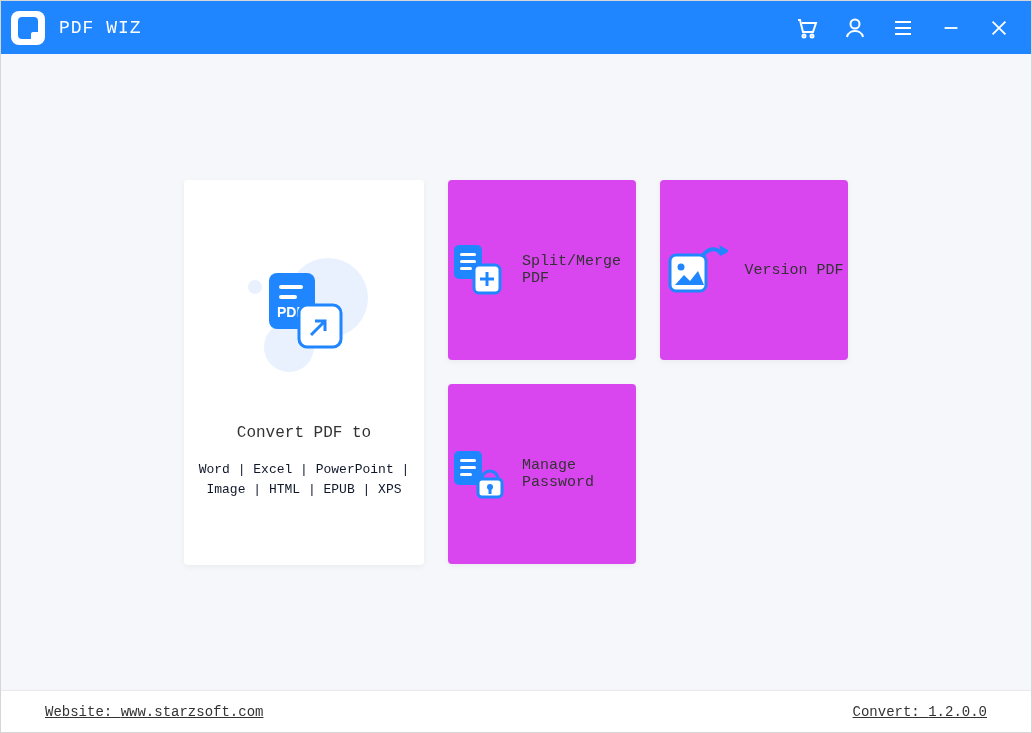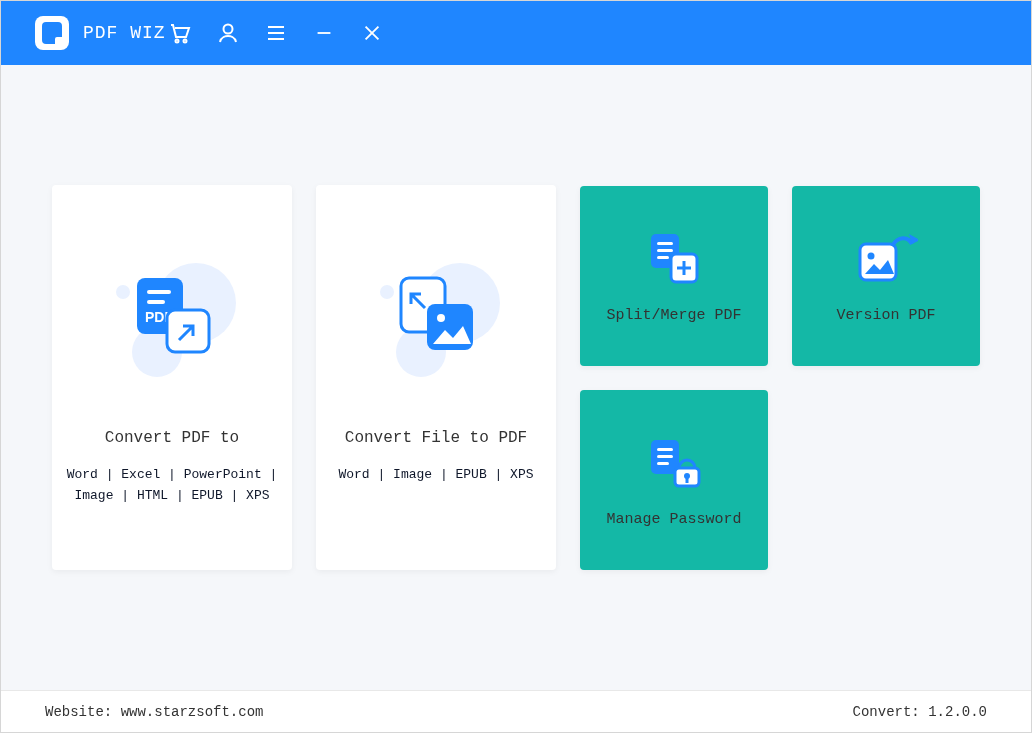--- a/index.html
+++ b/index.html
@@ -1,25 +1,26 @@
 <!DOCTYPE html>
 <html><head>
 <meta charset="utf-8">
 <style>
   * { box-sizing: border-box; margin: 0; padding: 0; }
   html, body { width: 1032px; height: 733px; font-family: "Courier New", monospace; }
   body { display: flex; flex-direction: column; background: #fff; border: 1px solid #d6d6d6; }
 
   
   .titlebar {
-    height: 64px;
+    height: 53px;
     background: #1f86ff;
     display: flex;
     align-items: center;
-    padding: 0 18px 0 34px;
+    justify-content: space-between;
+    padding: 0 18px 0 10px;
     color: #fff;
   }
   .titlebar-left { display: flex; align-items: center; gap: 14px; }
   .app-logo {
     width: 34px; height: 34px;
     background: #fff; border-radius: 8px;
     display: flex; align-items: center; justify-content: center;
   }
   .app-logo-inner {
     width: 20px; height: 22px;
@@ -79,37 +80,38 @@
     line-height: 1.6;
   }
 
   .small-grid {
     display: grid;
     grid-template-columns: 188px 188px;
     grid-template-rows: 180px 180px;
     gap: 24px;
   }
   .small-card {
-    background:#14b8a6; border-radius:4px;
+    background:#d946ef; border-radius:4px;
     box-shadow: 0 2px 6px rgba(0,0,0,0.05);
-    display:flex; flex-direction:column; align-items:center; justify-content:center;
+    display:flex; flex-direction:row; align-items:center; justify-content:center;
     gap: 16px; cursor:pointer;
   }
   .small-card .icon { width: 64px; height: 64px; display:flex; align-items:center; justify-content:center; }
   .small-card .label { font-size: 15px; color:#333; }
 
   
   .footer {
     height: 42px;
     background: #fff;
     border-top: 1px solid #e8e8e8;
     display:flex; align-items:center; justify-content:space-between;
     padding: 0 44px;
     font-size: 14px;
     color: #333;
+    text-decoration: underline;
   }
   .footer a { color:#333; text-decoration:none; }
 </style>
 </head>
 <body>
 
 <div class="titlebar">
   <div class="titlebar-left">
     <div class="app-logo">
       <div class="app-logo-inner"></div>
@@ -165,36 +167,20 @@
           <rect x="20" y="30" width="18" height="4" rx="2" fill="#fff"></rect>
           <text x="18" y="52" fill="#fff" font-size="14" font-family="Arial" font-weight="bold">PDF</text>
           <rect x="40" y="40" width="42" height="42" rx="8" fill="#fff" stroke="#1f86ff" stroke-width="3"></rect>
           <path d="M56 56 l10 0 l0 10 M66 56 l-14 14" stroke="#1f86ff" stroke-width="3" fill="none"></path>
         </svg>
       </div>
       <div class="large-title">Convert PDF to</div>
       <div class="large-sub">Word | Excel | PowerPoint | Image | HTML | EPUB | XPS</div>
     </div>
 
-    <div class="large-card">
-      <div class="large-icon-wrap">
-        <div class="bg-blob a"></div>
-          <div class="bg-blob b"></div>
-          <div class="bg-blob c"></div>
-        <svg width="90" height="90" viewBox="0 0 90 90">
-          <rect x="10" y="8" width="44" height="54" rx="8" fill="#fff" stroke="#1f86ff" stroke-width="3"></rect>
-          <path d="M30 24 l-10 0 l0 10 M20 24 l14 14" stroke="#1f86ff" stroke-width="3" fill="none"></path>
-          <rect x="36" y="34" width="46" height="46" rx="8" fill="#1f86ff"></rect>
-          <circle cx="50" cy="48" r="4" fill="#fff"></circle>
-          <path d="M42 74 l12 -14 l8 8 l10 -12 l8 18 z" fill="#fff"></path>
-        </svg>
-      </div>
-      <div class="large-title">Convert File to PDF</div>
-      <div class="large-sub">Word | Image | EPUB | XPS</div>
-    </div>
 
   </div>
 
   <div class="small-grid">
 
     <div class="small-card">
       <div class="icon">
         <svg width="58" height="58" viewBox="0 0 58 58">
           <rect x="6" y="4" width="28" height="34" rx="5" fill="#1f86ff"></rect>
           <rect x="12" y="12" width="16" height="3" rx="1.5" fill="#fff"></rect>

